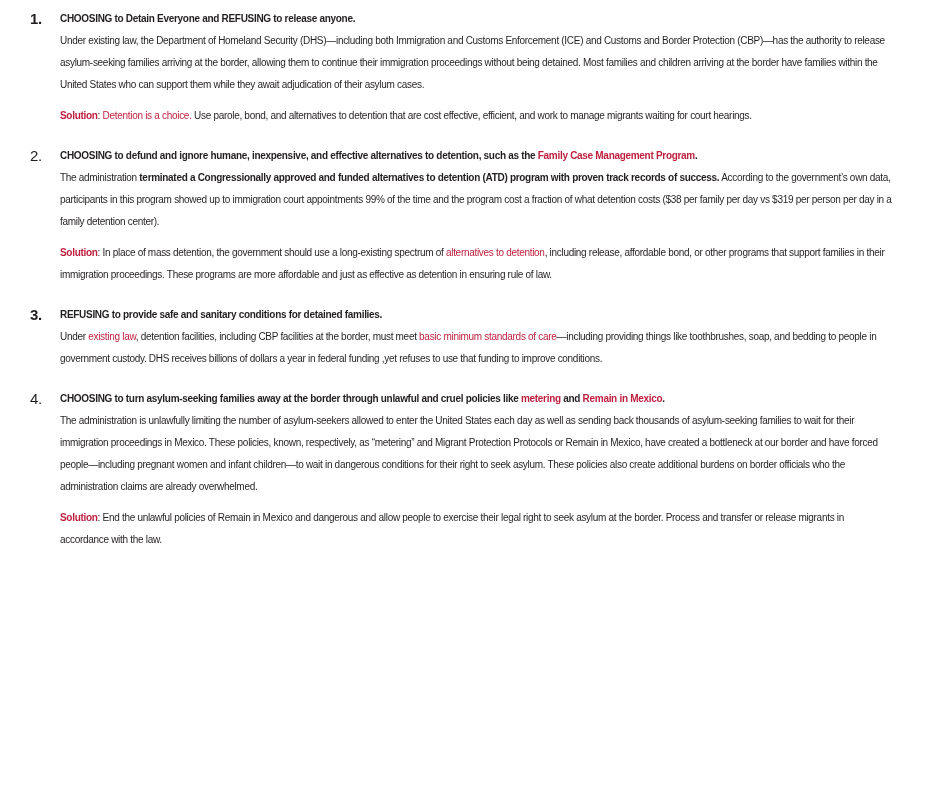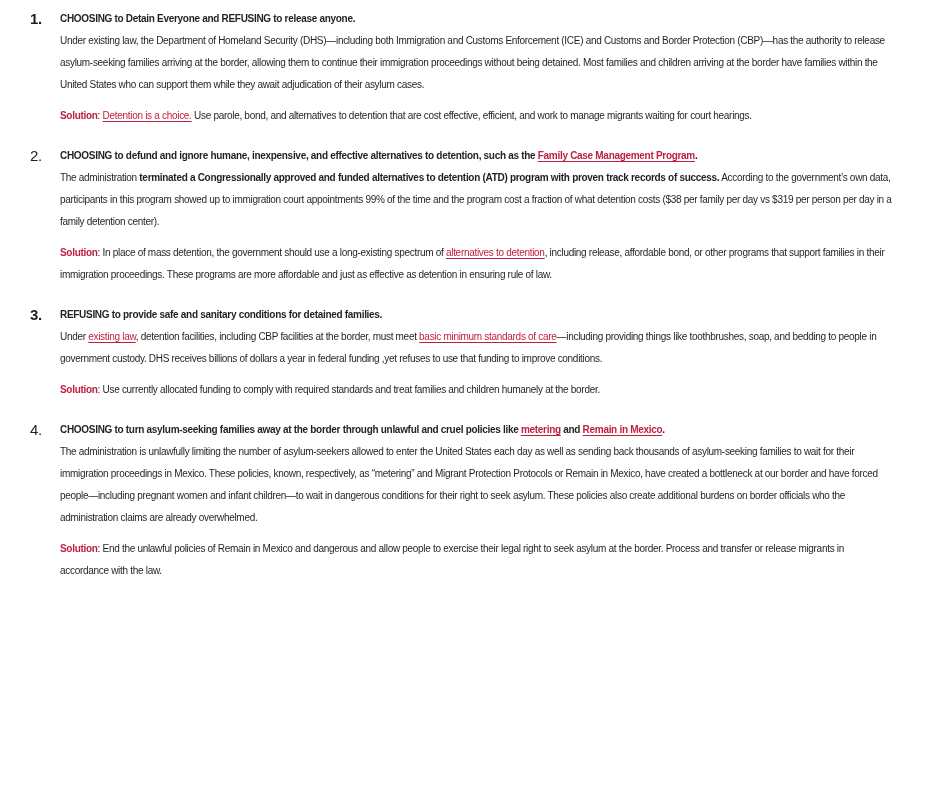--- a/index.html
+++ b/index.html
@@ -39,21 +39,20 @@
     font-size:10px;
     line-height:22px;
     letter-spacing:-0.3px;
   }
   p.solution{margin-top:9px;}
   .run-plain{font-weight:400;}
   .run-bold{font-weight:700;}
   .run-label{font-weight:700;color:var(--red);}
   a.run-link,a.run-boldlink{
     color:var(--red);
-    text-decoration:underline;
     text-underline-offset:2px;
     text-decoration-thickness:1px;
     cursor:pointer;
   }
   a.run-boldlink{font-weight:700;}
 </style>
 </head>
 <body>
 
 <main class="doc">
@@ -69,21 +68,20 @@
         <div class="num">2.</div>
         <div class="content">
           <p><span class="run-bold">CHOOSING to defund and ignore humane, inexpensive, and effective alternatives to detention, such as the </span><a class="run-boldlink">Family Case Management Program</a><span class="run-bold">.</span><br><span class="run-plain">The administration </span><span class="run-bold">terminated a Congressionally approved and funded alternatives to detention (ATD) program with proven track records of success.</span><span class="run-plain"> According to the government’s own data, participants in this program showed up to immigration court appointments 99% of the time and the program cost a fraction of what detention costs ($38 per family per day vs $319 per person per day in a family detention center).</span></p>
           <p class="solution"><span class="run-label">Solution</span><span class="run-plain">: In place of mass detention, the government should use a long-existing spectrum of </span><a class="run-link">alternatives to detention</a><span class="run-plain">, including release, affordable bond, or other programs that support families in their immigration proceedings. These programs are more affordable and just as effective as detention in ensuring rule of law.</span></p>
         </div>
       </div>
       <div class="item">
         <div class="num bold">3.</div>
         <div class="content">
           <p><span class="run-bold">REFUSING to provide safe and sanitary conditions for detained families.</span><br><span class="run-plain">Under </span><a class="run-link">existing law</a><span class="run-plain">, detention facilities, including CBP facilities at the border, must meet </span><a class="run-link">basic minimum standards of care</a><span class="run-plain">—including providing things like toothbrushes, soap, and bedding to people in government custody. DHS receives billions of dollars a year in federal funding ,yet refuses to use that funding to improve conditions.</span></p>
-          <p class="solution"><span class="run-label">Solution</span><span class="run-plain">: Use currently allocated funding to comply with required standards and treat families and children humanely at the border.</span></p>
         </div>
       </div>
       <div class="item">
         <div class="num">4.</div>
         <div class="content">
           <p><span class="run-bold">CHOOSING to turn asylum-seeking families away at the border through unlawful and cruel policies like </span><a class="run-boldlink">metering</a><span class="run-bold"> and </span><a class="run-boldlink">Remain in Mexico</a><span class="run-bold">.</span><br><span class="run-plain">The administration is unlawfully limiting the number of asylum-seekers allowed to enter the United States each day as well as sending back thousands of asylum-seeking families to wait for their immigration proceedings in Mexico. These policies, known, respectively, as “metering” and Migrant Protection Protocols or Remain in Mexico, have created a bottleneck at our border and have forced people—including pregnant women and infant children—to wait in dangerous conditions for their right to seek asylum. These policies also create additional burdens on border officials who the administration claims are already overwhelmed.</span></p>
           <p class="solution"><span class="run-label">Solution</span><span class="run-plain">: End the unlawful policies of Remain in Mexico and dangerous and allow people to exercise their legal right to seek asylum at the border. Process and transfer or release migrants in accordance with the law.</span></p>
         </div>
       </div>
     </div>

